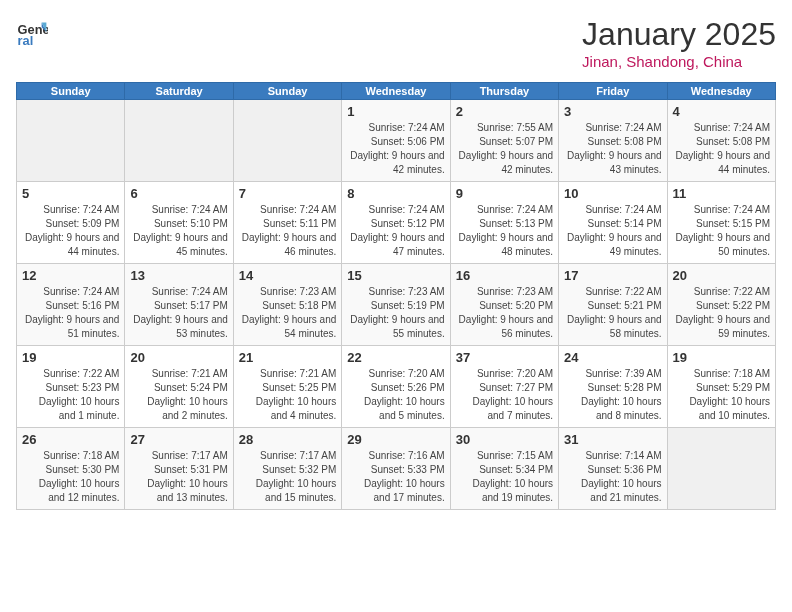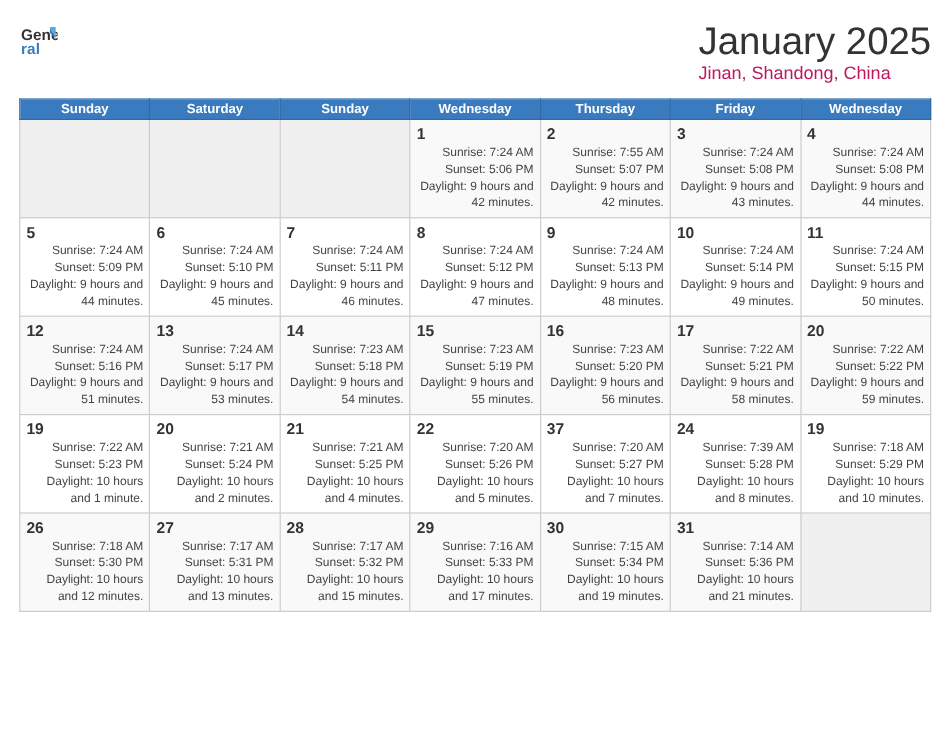--- a/index.html
+++ b/index.html
@@ -260,21 +260,21 @@
         </td>
         <td>
           <div class="day-number">22</div>
           <div class="day-info">Sunrise: 7:20 AM
 Sunset: 5:26 PM
 Daylight: 10 hours and 5 minutes.</div>
         </td>
         <td>
           <div class="day-number">37</div>
           <div class="day-info">Sunrise: 7:20 AM
-Sunset: 5:27 PM
+Sunset: 7:27 PM
 Daylight: 10 hours and 7 minutes.</div>
         </td>
         <td>
           <div class="day-number">24</div>
           <div class="day-info">Sunrise: 7:39 AM
 Sunset: 5:28 PM
 Daylight: 10 hours and 8 minutes.</div>
         </td>
         <td>
           <div class="day-number">19</div>

